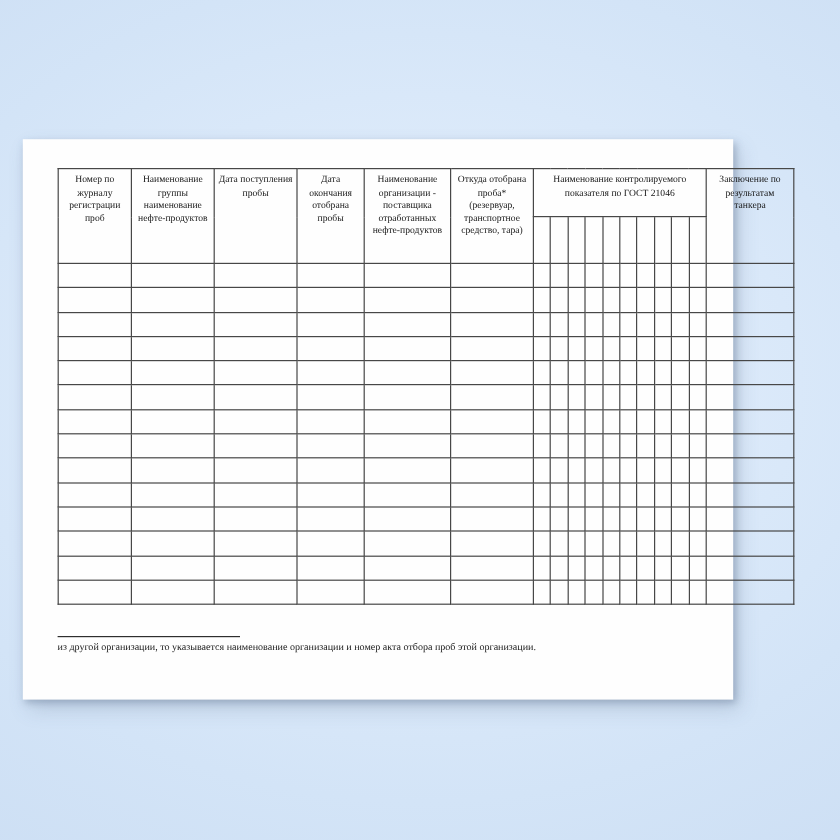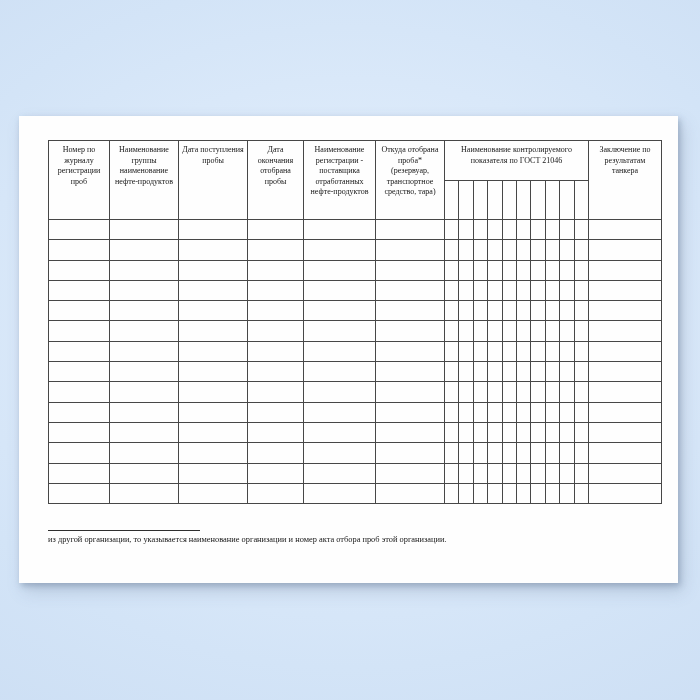--- a/index.html
+++ b/index.html
@@ -11,21 +11,21 @@
     height: 700px;
     overflow: hidden;
     background: radial-gradient(ellipse 620px 480px at 50% 46%,
                 #e4effc 0%, #dceafa 40%, #d3e4f7 72%, #cddff4 100%);
     font-family: "Liberation Serif", "DejaVu Serif", serif;
   }
   .paper {
     position: absolute;
     left: 19px;
     top: 116px;
-    width: 659px;
+    width: 592px;
     height: 467px;
     background: #fefefe;
     box-shadow: 2px 3px 6px rgba(80, 100, 130, 0.35),
                 5px 8px 16px rgba(80, 100, 130, 0.22);
   }
   table.journal {
     position: absolute;
     left: 29px;
     top: 24px;
     border-collapse: collapse;
@@ -98,21 +98,21 @@
         <col class="subcol-slot" style="width:14.4px">
         <col class="subcol-slot" style="width:14.4px">
       <col style="width:73px">
     </colgroup>
     <thead>
       <tr class="hrow1">
         <th rowspan="2">Номер по журналу регистрации проб</th>
         <th rowspan="2">Наименование группы наименование нефте-продуктов</th>
         <th rowspan="2">Дата поступления пробы</th>
         <th rowspan="2">Дата окончания отобрана пробы</th>
-        <th rowspan="2">Наименование регистрации - поставщика отработанных нефте-продуктов</th>
+        <th rowspan="2">Наименование организации - поставщика отработанных нефте-продуктов</th>
         <th rowspan="2">Откуда отобрана проба* (резервуар, транспортное средство, тара)</th>
         <th colspan="10">Наименование контролируемого показателя по ГОСТ 21046</th>
         <th rowspan="2">Заключение по результатам танкера</th>
       </tr>
       <tr class="hrow2" id="subheader-row">
 
       <th></th>
           <th></th>
           <th></th>
           <th></th>

